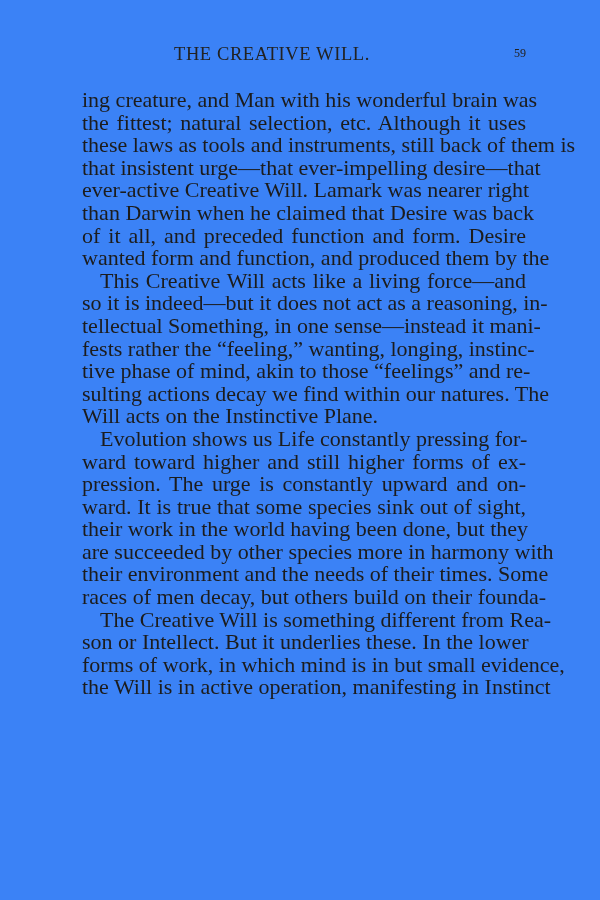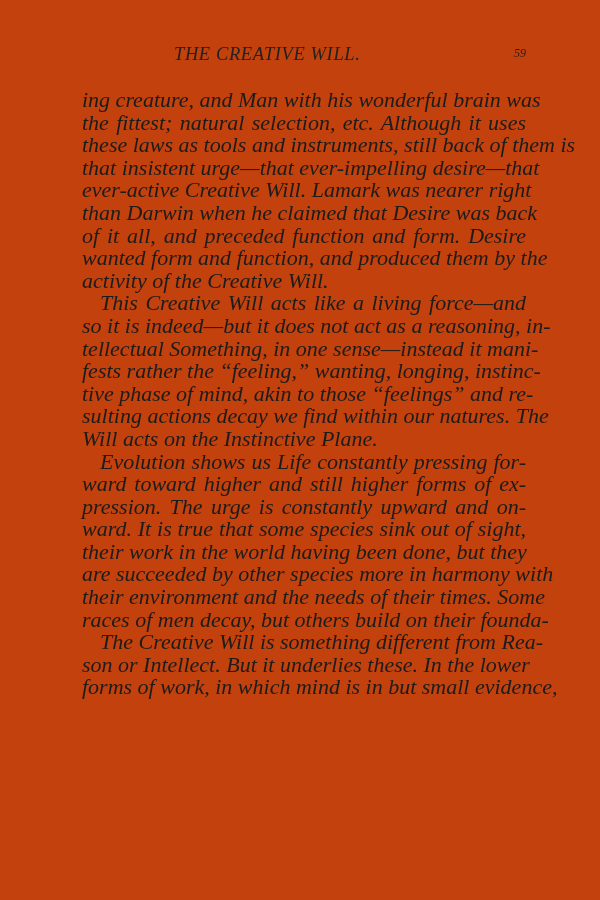--- a/index.html
+++ b/index.html
@@ -1,21 +1,20 @@
 <!DOCTYPE html>
 <html><head>
   <meta charset="utf-8">
   <style>
     html, body { margin: 0; padding: 0; background: #ffffff; }
     body { width: 600px; height: 900px; position: relative; overflow: hidden; }
     .page {
       position: absolute; left: 0; top: 0; width: 600px; height: 900px;
-      background: #c2410c; color: #1a1a1a;
+      background: #3b82f6; color: #1a1a1a;
       font-family: "DejaVu Serif", "Liberation Serif", serif;
-      font-style: italic;
     }
     .running-head {
       position: absolute; top: 44px; left: 82px; width: 444px; height: 26px;
     }
     .running-title {
       position: absolute; left: 92px; top: 0;
       font-family: "Liberation Serif", "DejaVu Serif", serif;
       font-size: 18.5px; letter-spacing: 0.6px; color: #222;
     }
     .page-number {
@@ -47,33 +46,33 @@
 
   <div class="body-text">
     <span class="line">ing creature, and Man with his wonderful brain was</span>
     <span class="line">the fittest; natural selection, etc.  Although it uses</span>
     <span class="line">these laws as tools and instruments, still back of them is</span>
     <span class="line">that insistent urge—that ever-impelling desire—that</span>
     <span class="line">ever-active Creative Will.  Lamark was nearer right</span>
     <span class="line">than Darwin when he claimed that Desire was back</span>
     <span class="line">of it all, and preceded function and form.  Desire</span>
     <span class="line">wanted form and function, and produced them by the</span>
-    <span class="line last">activity of the Creative Will.</span>
     <span class="line indent">This Creative Will acts like a living force—and</span>
     <span class="line">so it is indeed—but it does not act as a reasoning, in-</span>
     <span class="line">tellectual Something, in one sense—instead it mani-</span>
     <span class="line">fests rather the “feeling,” wanting, longing, instinc-</span>
     <span class="line">tive phase of mind, akin to those “feelings” and re-</span>
     <span class="line">sulting actions decay we find within our natures.  The</span>
     <span class="line last">Will acts on the Instinctive Plane.</span>
     <span class="line indent">Evolution shows us Life constantly pressing for-</span>
     <span class="line">ward toward higher and still higher forms of ex-</span>
     <span class="line">pression.  The urge is constantly upward and on-</span>
     <span class="line">ward.  It is true that some species sink out of sight,</span>
     <span class="line">their work in the world having been done, but they</span>
     <span class="line">are succeeded by other species more in harmony with</span>
     <span class="line">their environment and the needs of their times.  Some</span>
     <span class="line">races of men decay, but others build on their founda-</span>
     <span class="line indent">The Creative Will is something different from Rea-</span>
     <span class="line">son or Intellect.  But it underlies these.  In the lower</span>
     <span class="line">forms of work, in which mind is in but small evidence,</span>
+    <span class="line">the Will is in active operation, manifesting in Instinct</span>
   </div>
 </div>
 
 </body></html>

